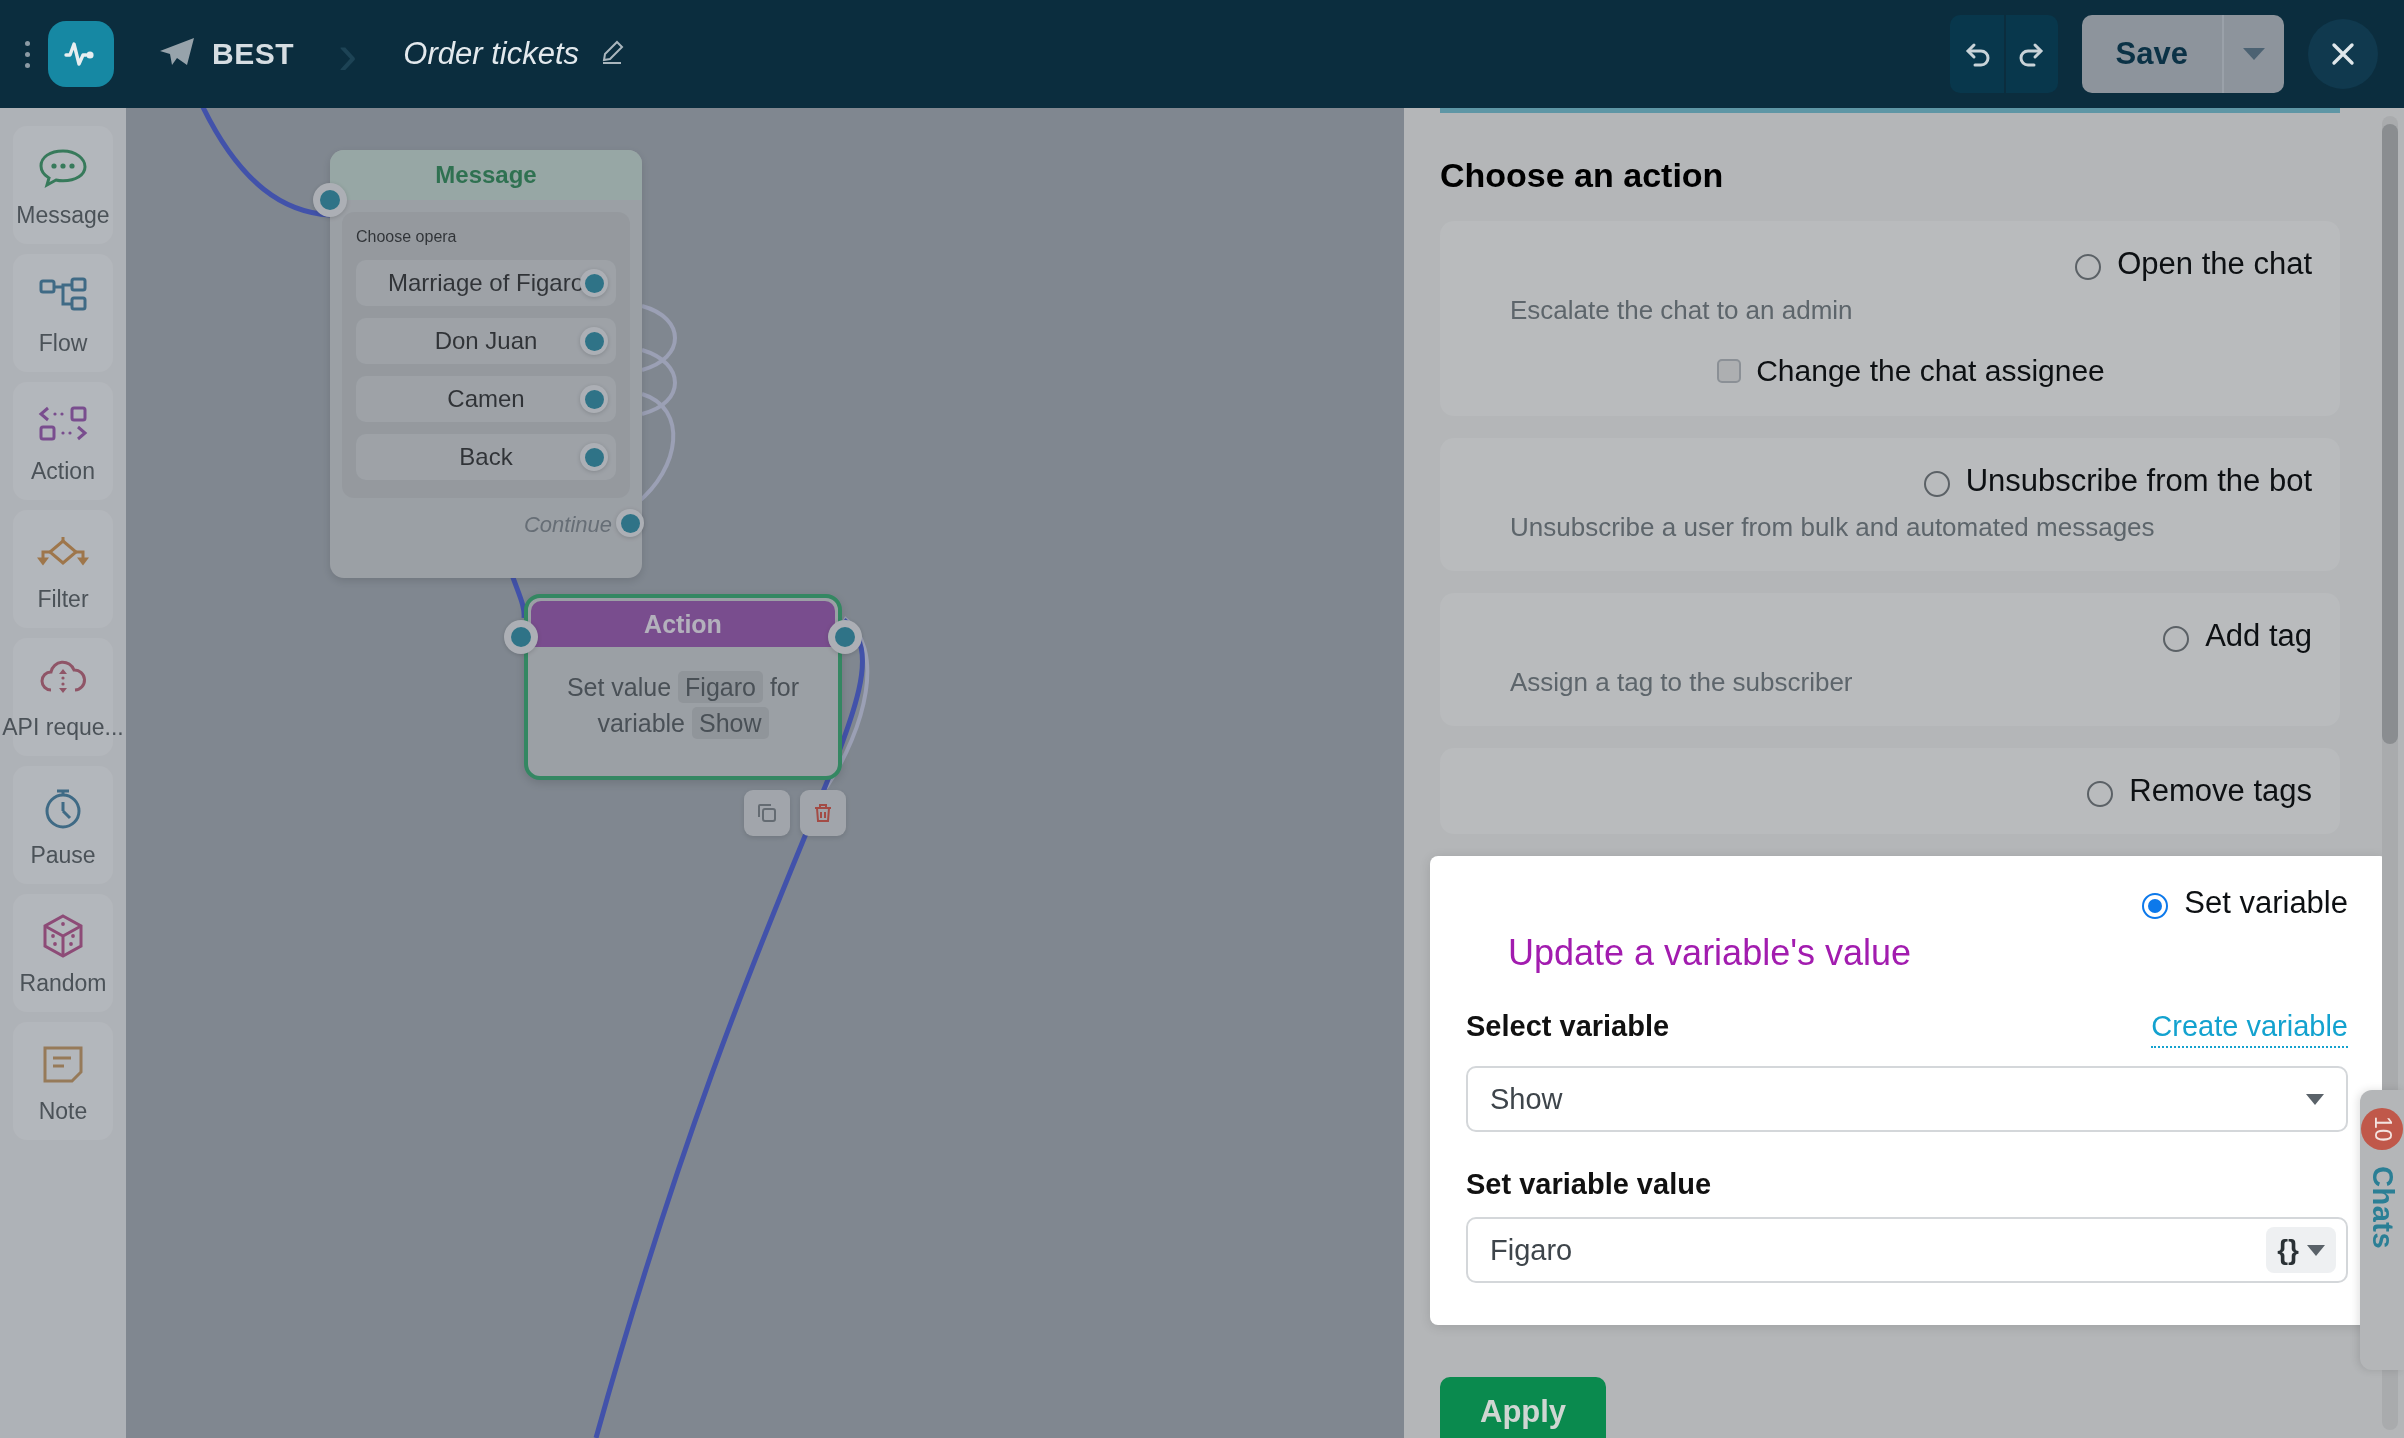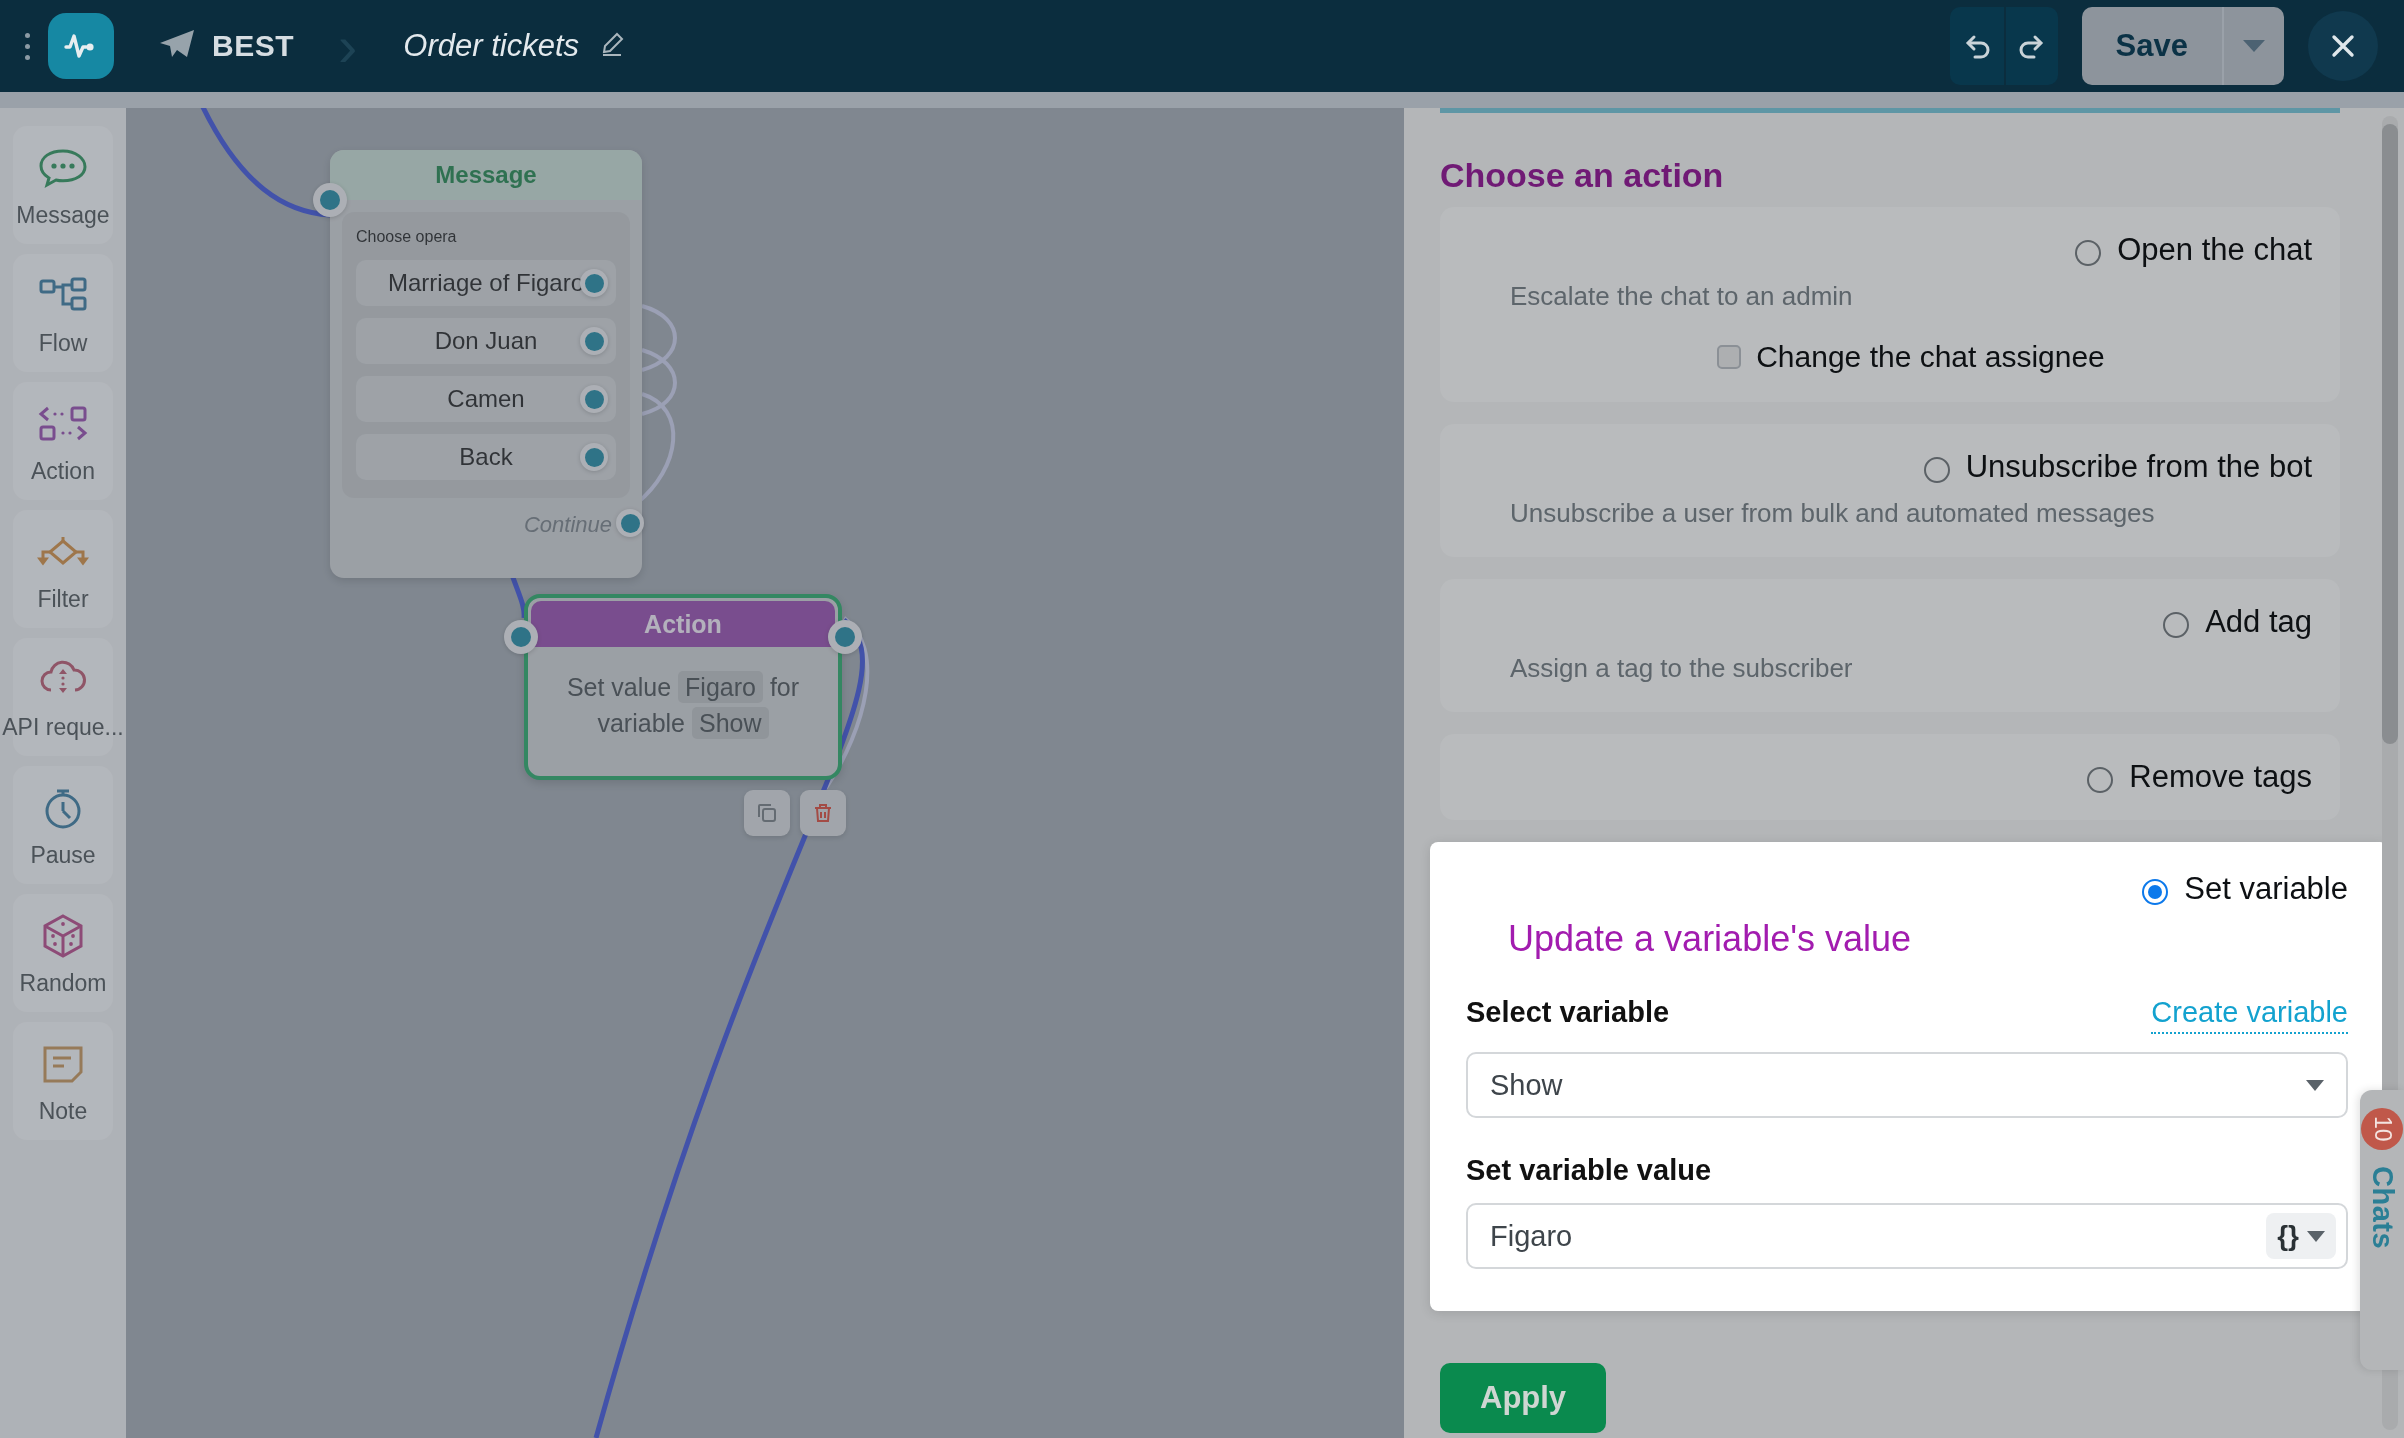--- a/index.html
+++ b/index.html
@@ -5,21 +5,21 @@
   * { box-sizing: border-box; margin: 0; padding: 0; }
   html, body { width: 2404px; height: 1438px; overflow: hidden; }
   body {
     font-family: "Liberation Sans", sans-serif;
     background: #9aa1a9;
     position: relative;
   }
 
   
   .topbar {
-    position: absolute; top: 0; left: 0; width: 2404px; height: 92px;
+    position: absolute; top: 0; left: 0; width: 2404px; height: 108px;
     background: #0b2d3e;
     display: flex; align-items: center;
     z-index: 40;
   }
   .kebab {
     width: 34px; display: flex; flex-direction: column; align-items: center;
     gap: 6px; margin-left: 10px; cursor: pointer;
   }
   .kebab i { width: 5px; height: 5px; border-radius: 50%; background: #8c9aa4; display: block; }
 
@@ -182,21 +182,21 @@
     position: absolute; top: 108px; right: 0; width: 1000px; bottom: 0;
     background: #b4b6b8; z-index: 30; overflow: hidden;
   }
   .panel-accent {
     position: absolute; top: 0; left: 36px; right: 64px; height: 5px;
     background: #5e96a5;
   }
   .panel-inner { padding: 48px 64px 0 36px; height: 100%; }
 
   .panel-title {
-    font-size: 34px; font-weight: bold; color: #701a75; margin-bottom: 12px;
+    font-size: 34px; font-weight: bold; color: #000000; margin-bottom: 26px;
   }
 
   .opt-card {
     background: #b9bbbd; border-radius: 14px; padding: 26px 28px 28px 28px;
     margin-bottom: 22px;
   }
   .opt-row { display: flex; align-items: flex-start; gap: 16px; justify-content: flex-end; }
   .radio {
     width: 26px; height: 26px; border-radius: 50%; border: 2px solid #5b6166;
     flex: none; margin-top: 7px; background: transparent; cursor: pointer;

